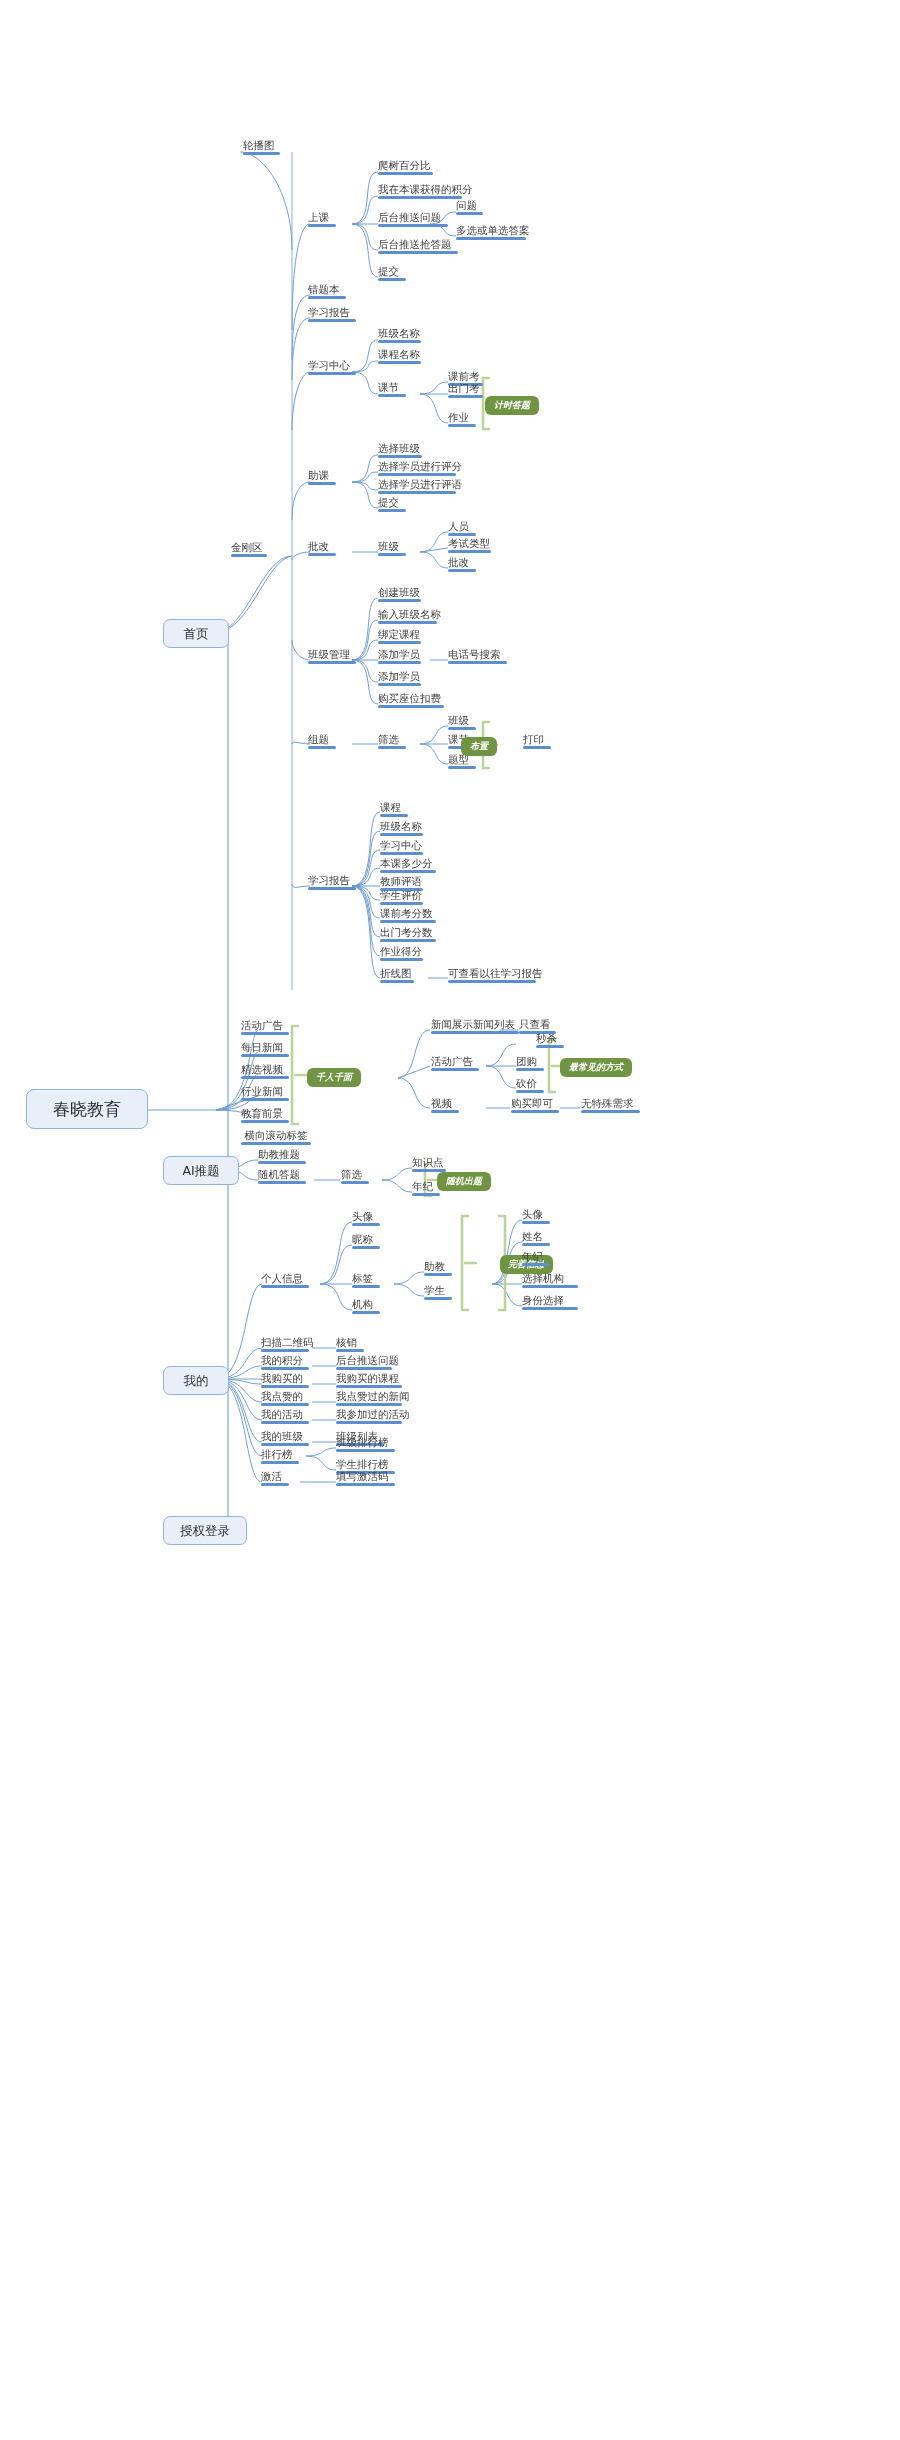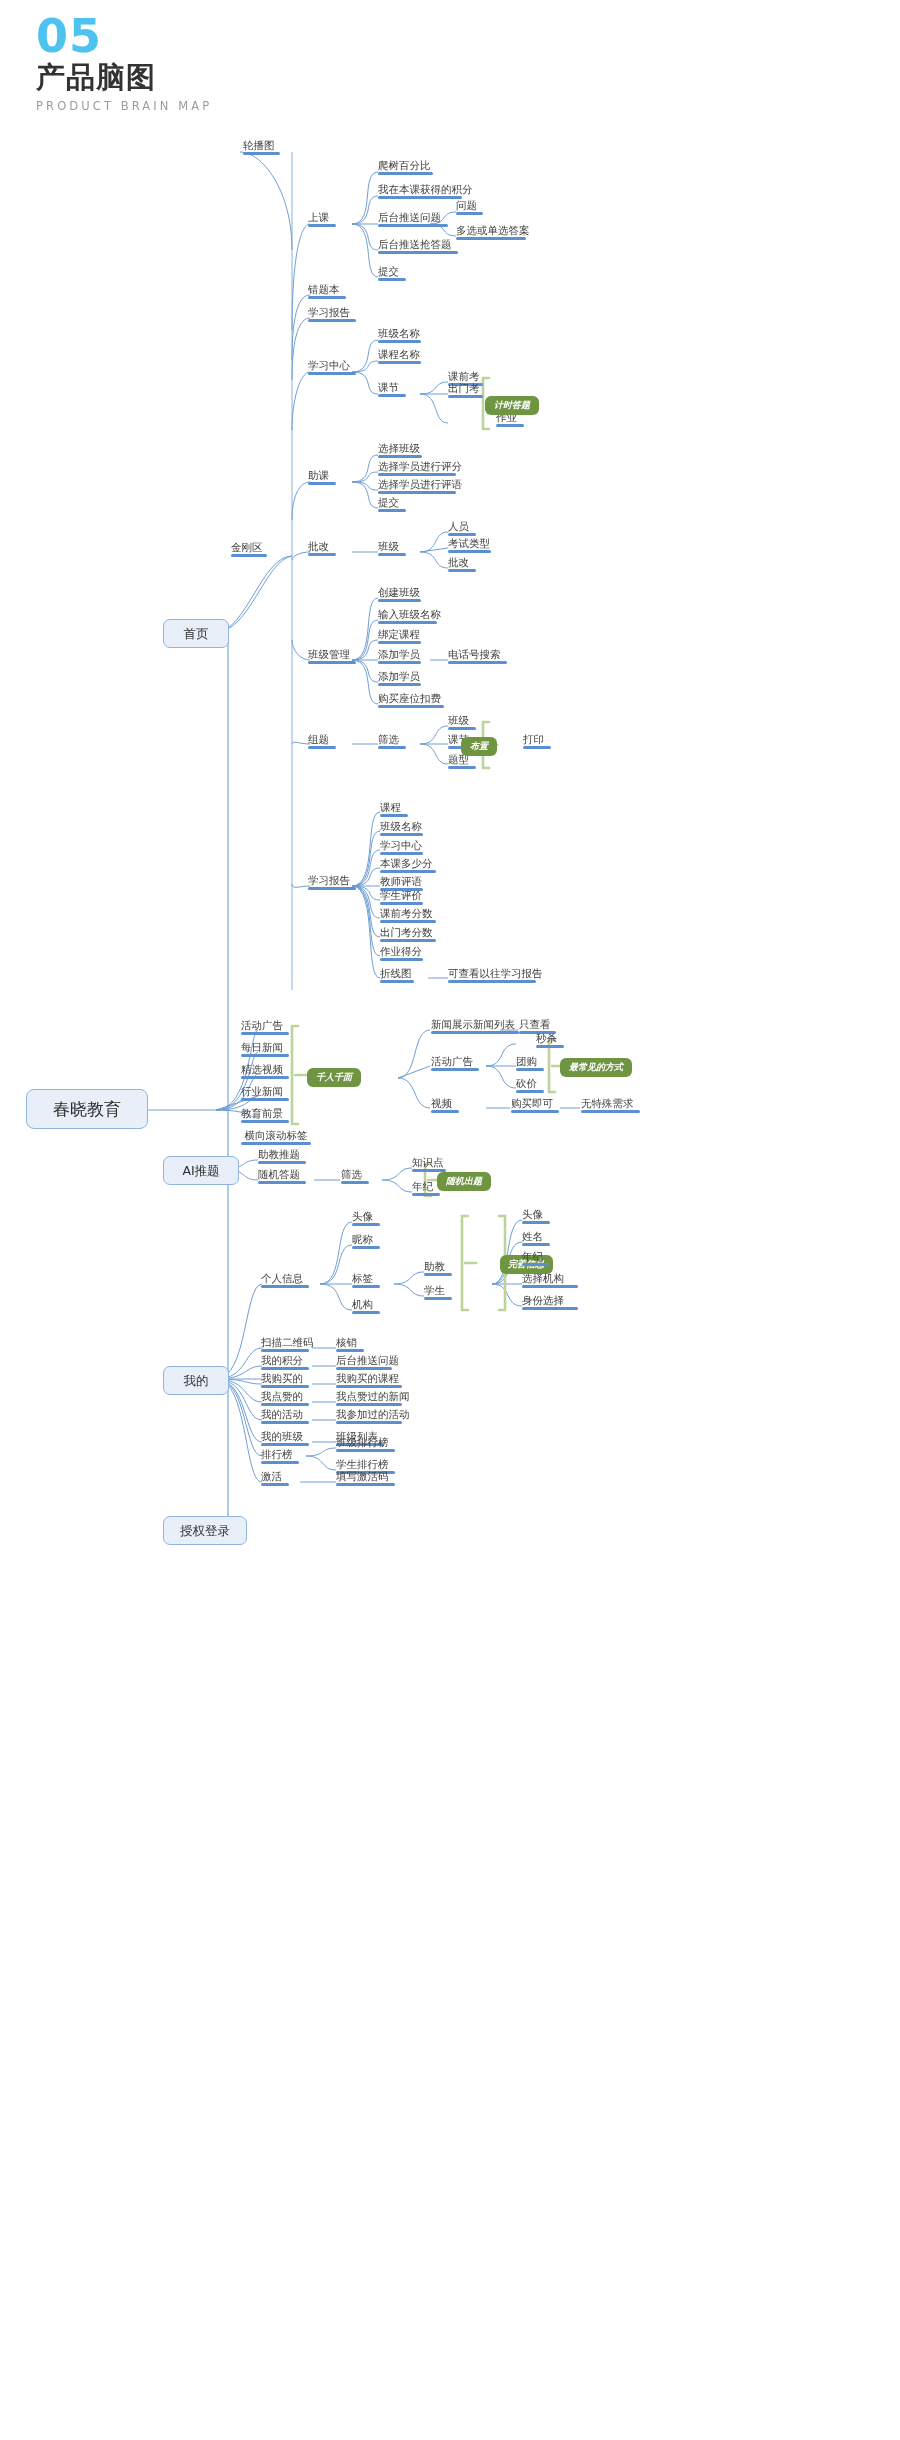--- a/index.html
+++ b/index.html
@@ -41,25 +41,20 @@
   
   .badge{background:#6f9543;color:#ffffff;border-radius:6px;
          font-size:9px;font-style:italic;font-weight:bold;
          padding:4px 9px;line-height:11px;text-align:center;}
 </style>
 </head>
 <body>
 
 <div id="root">
 
-  <div class="hdr">
-    <div class="hdr-num">05</div>
-    <div class="hdr-cn">产品脑图</div>
-    <div class="hdr-en">PRODUCT BRAIN MAP</div>
-  </div>
 
   <svg class="links" viewBox="0 0 900 2440">
     <g fill="none" stroke="#6f9ed6" stroke-width="1">
 
       <path d="M143,1110 L228,1110"></path>
 
       <path d="M228,632 L228,1529" stroke="#6f9ed6" stroke-width="1.1"></path>
 
       <path d="M228,632 L163,632"></path>
       <path d="M163,632 L163,632"></path>
@@ -293,21 +288,21 @@
     <span class="ul" style="background:#5b8fd0;width:28px;"></span>
   </div>
   <div class="node topic" style="left:445px;top:370px;">
     <span>课前考</span>
     <span class="ul" style="background:#5b8fd0;width:35px;"></span>
   </div>
   <div class="node topic" style="left:445px;top:382px;">
     <span>出门考</span>
     <span class="ul" style="background:#5b8fd0;width:35px;"></span>
   </div>
-  <div class="node topic" style="left:445px;top:411px;margin-left:48px;">
+  <div class="node topic" style="left:445px;top:411px;">
     <span>作业</span>
     <span class="ul" style="background:#5b8fd0;width:28px;"></span>
   </div>
   <div class="node badge" style="left:485px;top:396px;">计时答题</div>
 
   <div class="node topic" style="left:305px;top:469px;">
     <span>助课</span>
     <span class="ul" style="background:#5b8fd0;width:28px;"></span>
   </div>
   <div class="node topic" style="left:375px;top:442px;">

